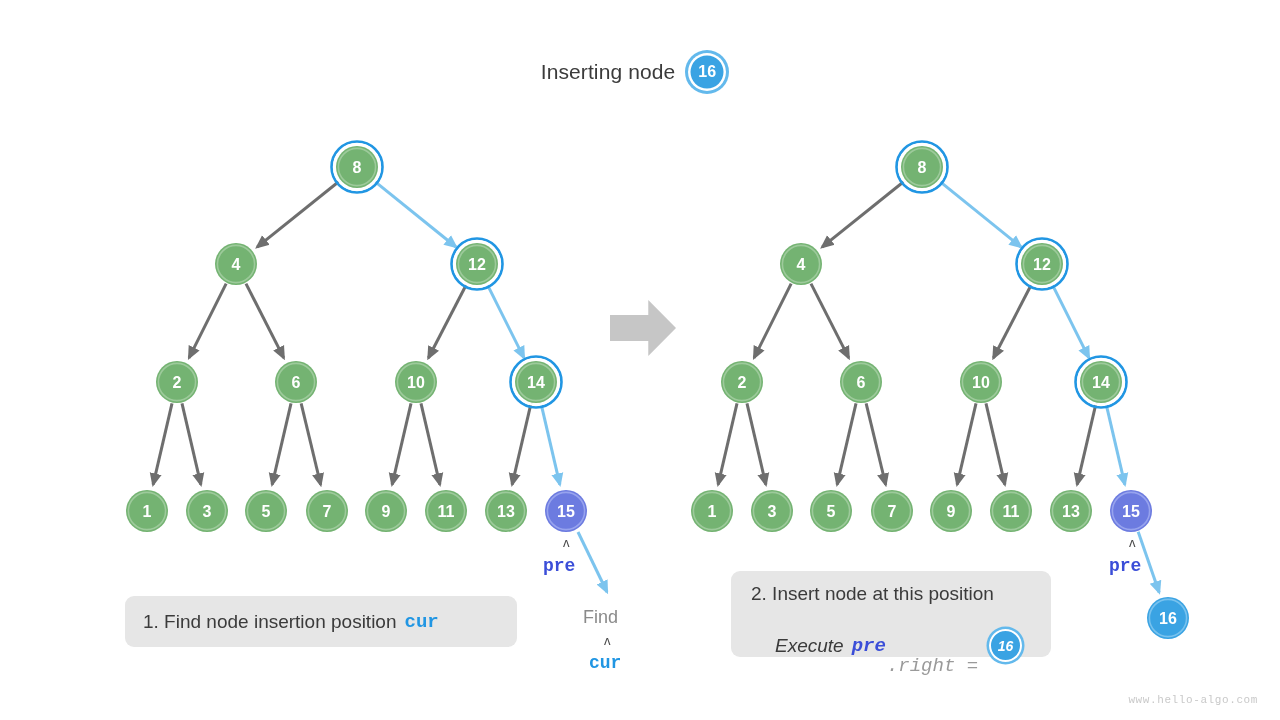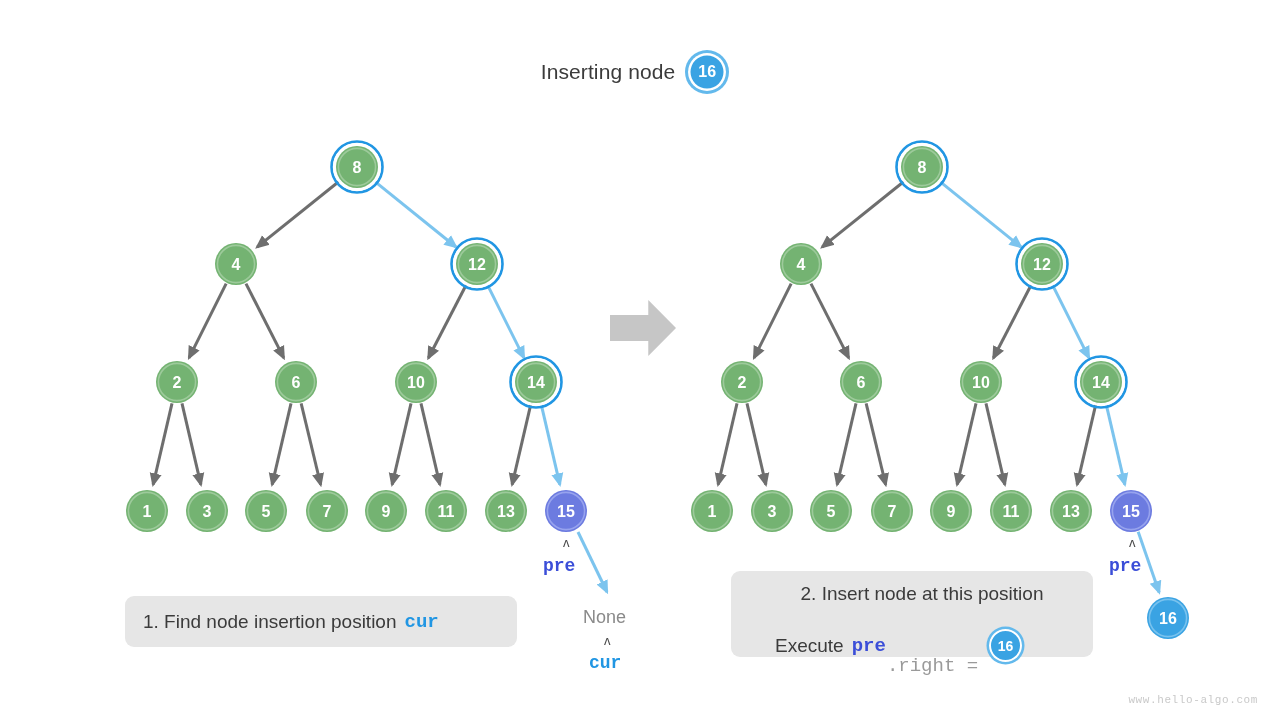--- a/index.html
+++ b/index.html
@@ -76,31 +76,31 @@
     width: 392px;
     height: 51px;
     display: flex;
     align-items: center;
     padding-left: 18px;
     font-size: 19px;
   }
   #caption-right {
     left: 731px;
     top: 571px;
-    width: 362px;
+    width: 320px;
     height: 86px;
     padding: 12px 0 0 20px;
     font-size: 19px;
-    text-align: center;
   }
   #caption-right .line1 { margin-bottom: 9px; }
   #caption-right .line2 {
     display: flex;
     align-items: center;
     padding-left: 24px;
+    font-style: italic;
   }
   .mono-blue {
     font-family: "Liberation Mono", monospace;
     font-weight: bold;
     color: #2196e3;
   }
   .mono-blue-dark {
     font-family: "Liberation Mono", monospace;
     font-weight: bold;
     color: #3b4ed8;
@@ -388,21 +388,21 @@
         </g>
       </g>
     <g id="transition-layer">
         <polygon points="610,315.12 648.28,315.12 648.28,300 676,328 648.28,356 648.28,340.88 610,340.88" fill="#c6c6c6"></polygon>
       </g>
   </svg>
 </div>
 
 <div class="ptr-caret" id="pre-caret-left">ʌ</div>
 <div class="ptr-label" id="pre-label-left">pre</div>
-<div class="none-label" id="none-label-left">None</div>
+<div class="none-label" id="none-label-left">Find</div>
 <div class="ptr-caret" id="cur-caret-left">ʌ</div>
 <div class="ptr-label" id="cur-label-left">cur</div>
 
 <div class="ptr-caret" id="pre-caret-right">ʌ</div>
 <div class="ptr-label" id="pre-label-right">pre</div>
 
 <div class="caption-box" id="caption-left">
   <span>1. Find node insertion position</span>
   <span class="mono-blue" style="margin-left:8px;">cur</span>
 </div>

